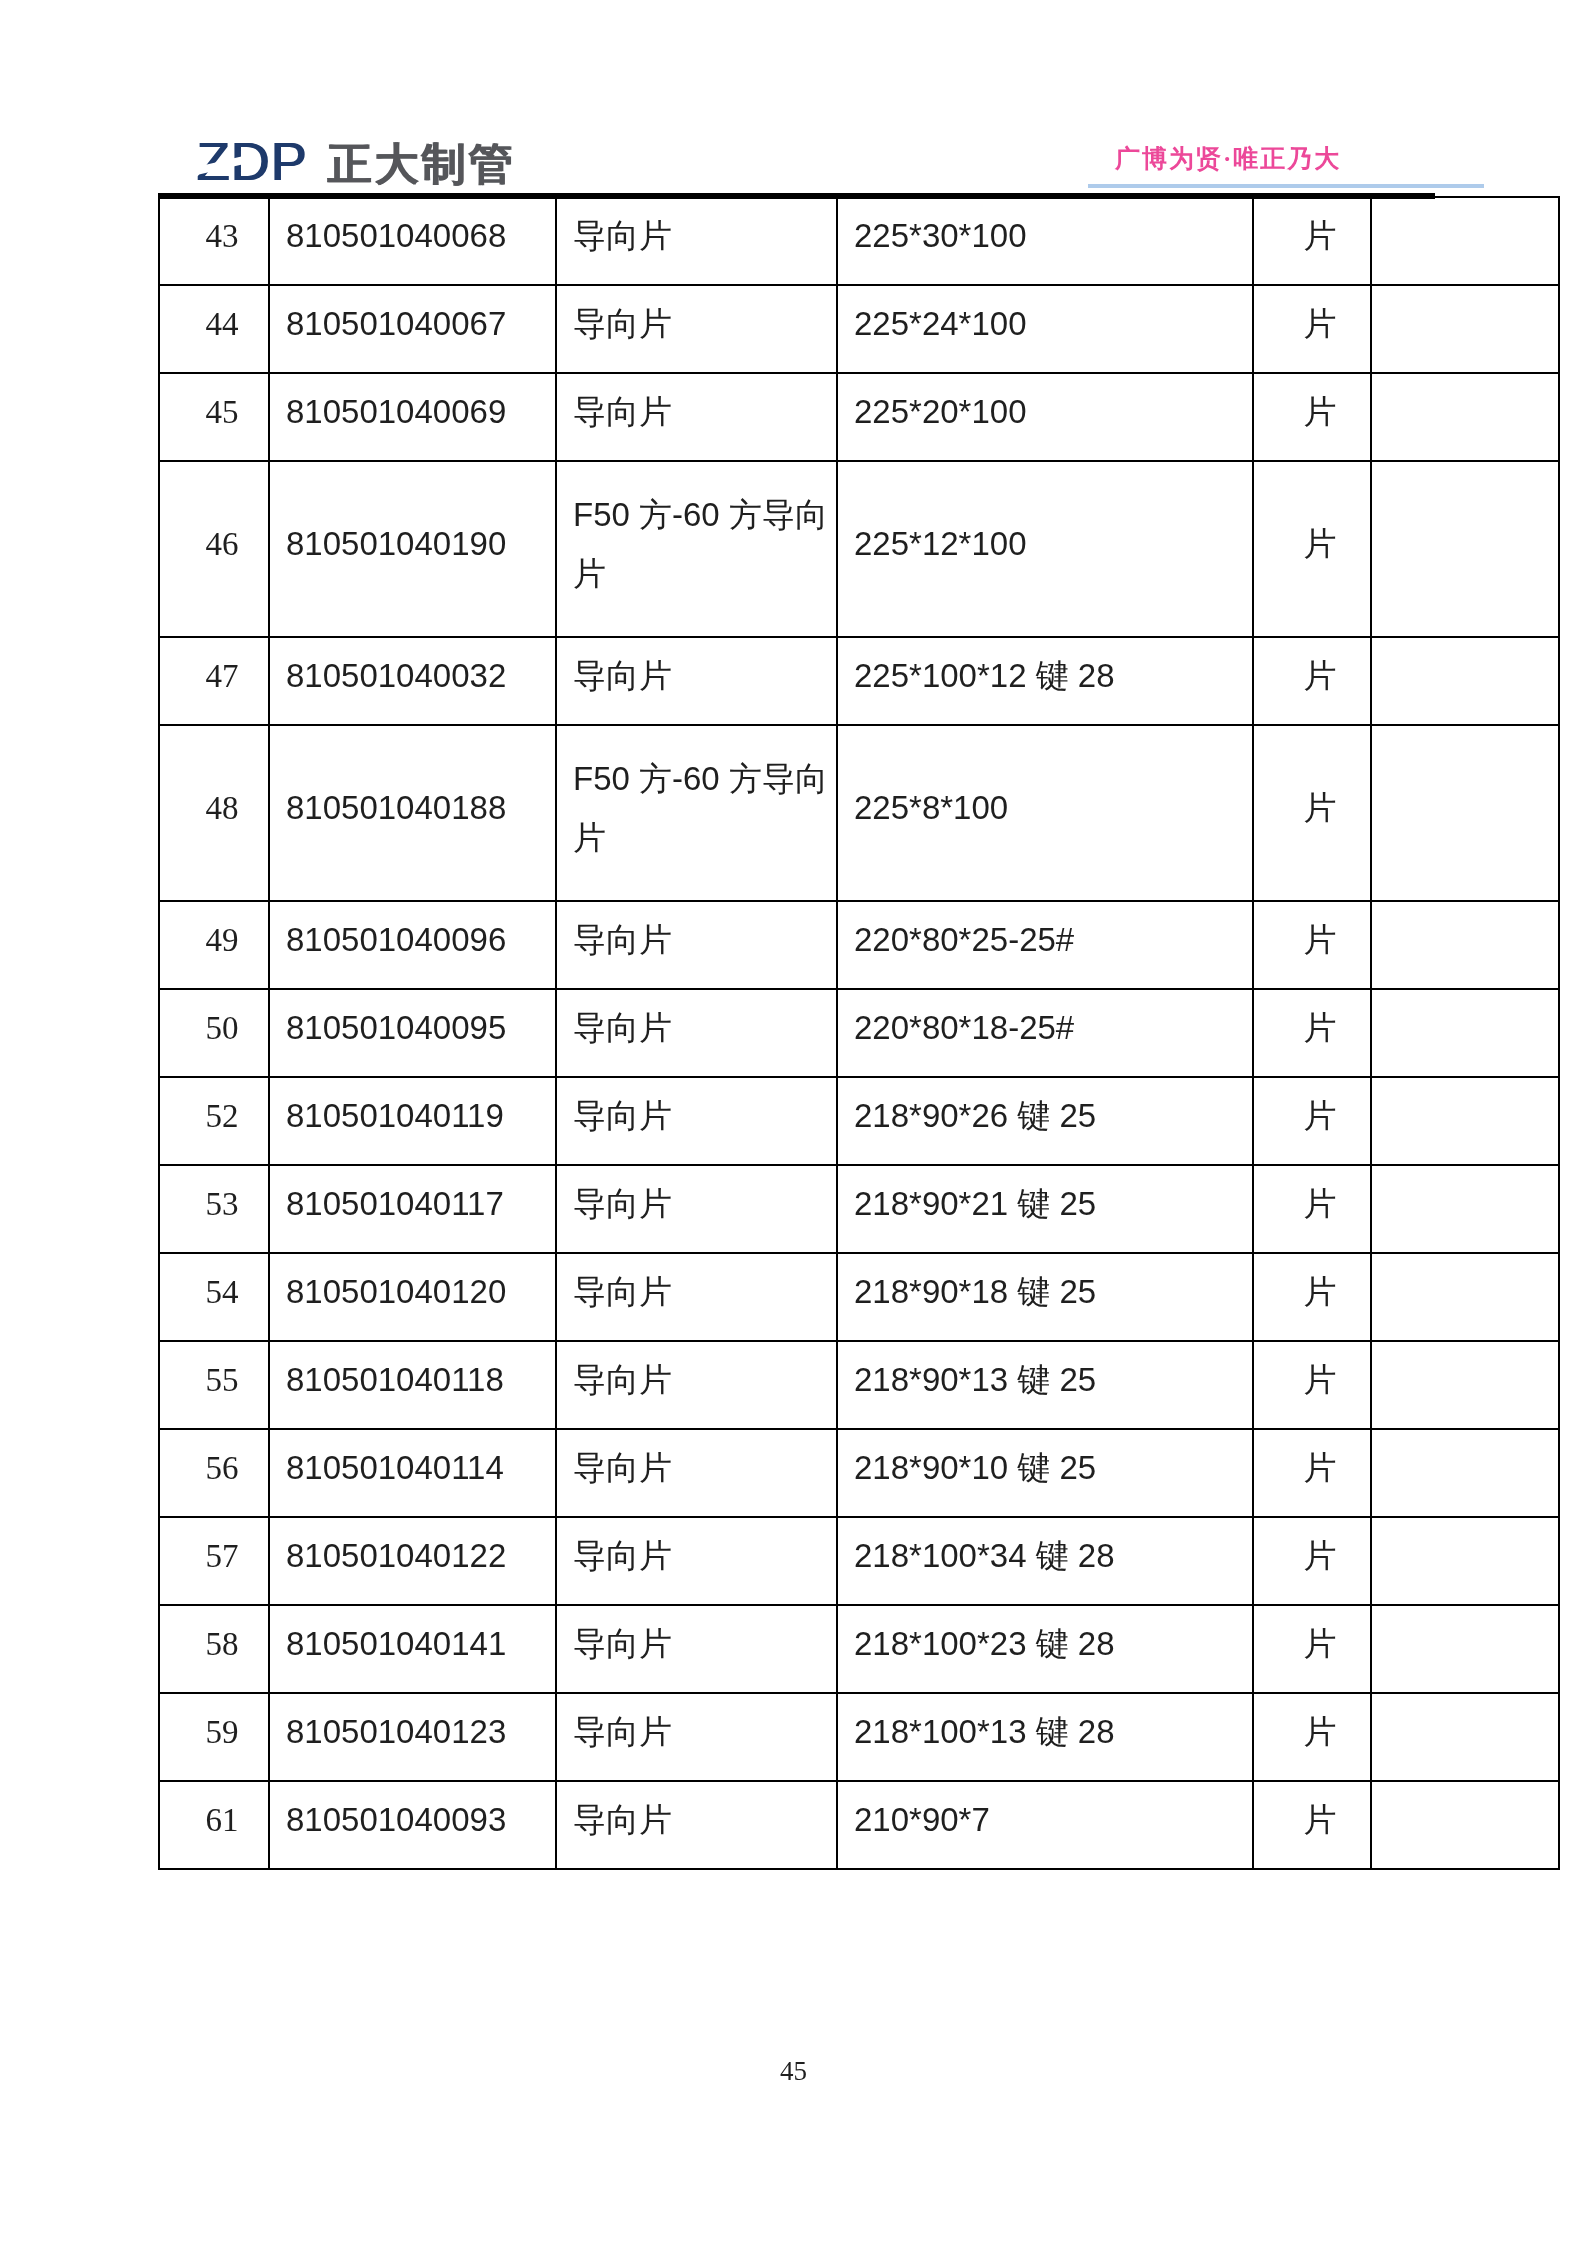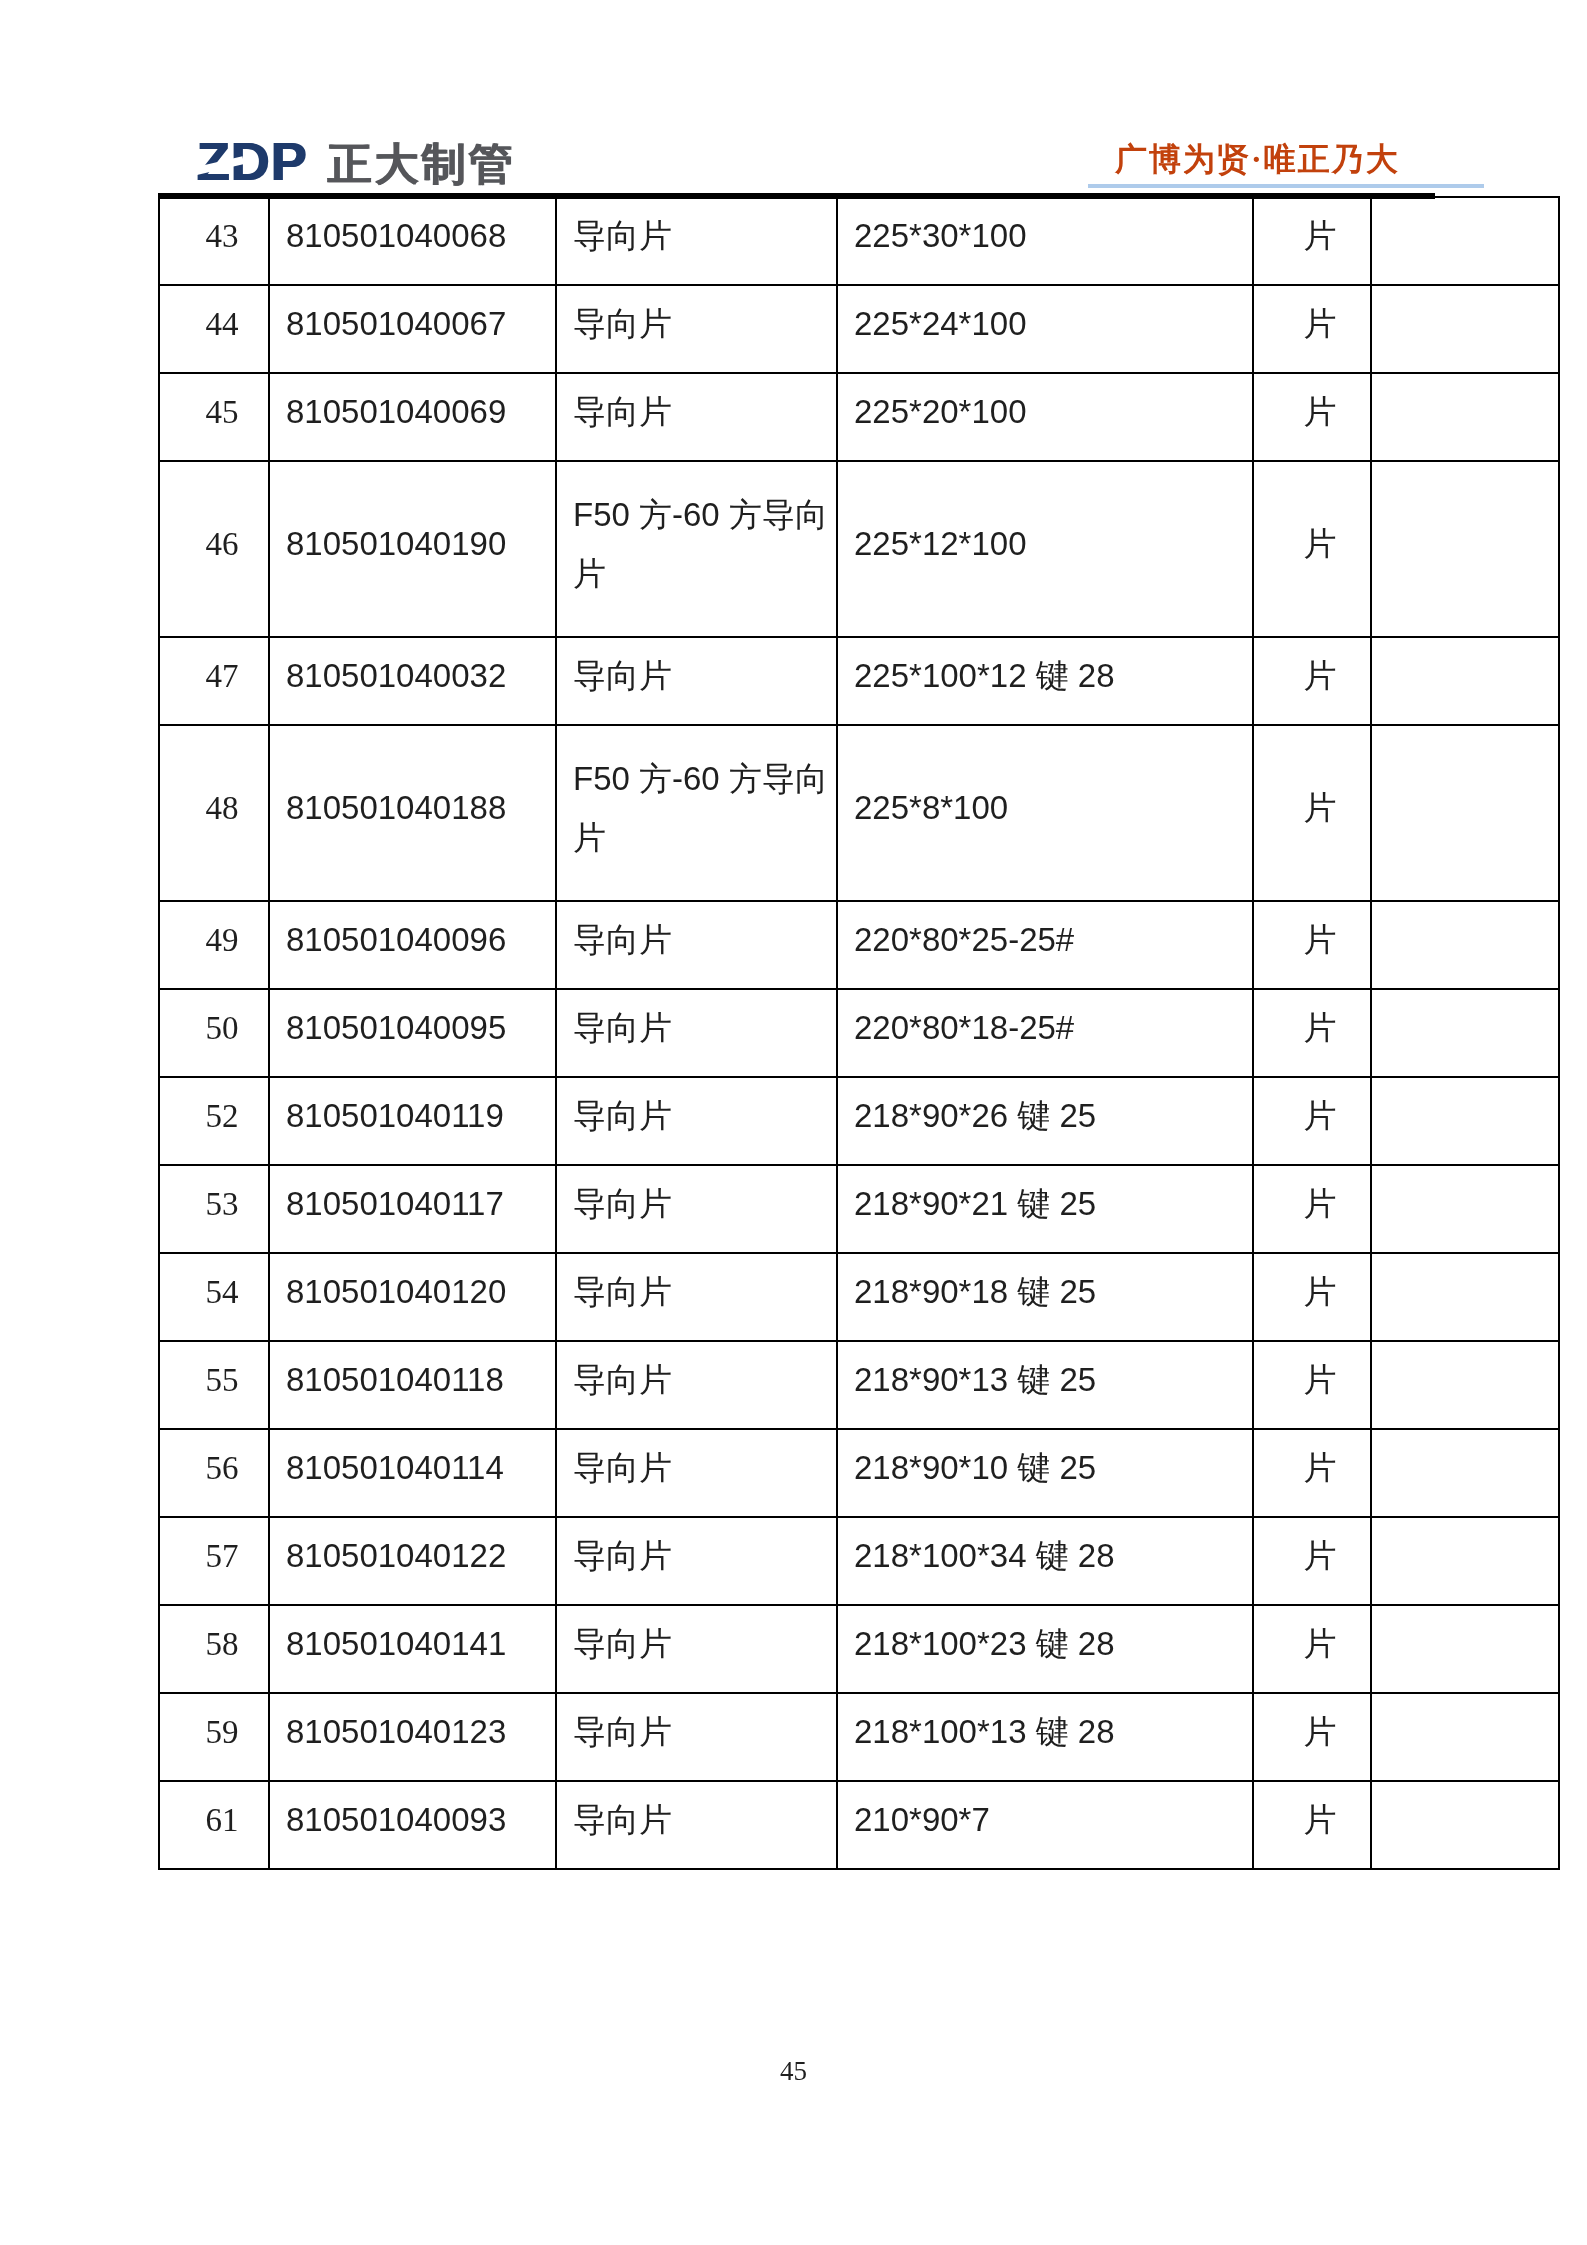--- a/index.html
+++ b/index.html
@@ -16,41 +16,41 @@
   
   #header { position: absolute; left: 0; top: 0; width: 1587px; height: 196px; }
 
   #logo {
     position: absolute; left: 196px; top: 126px; height: 62px;
     display: flex; align-items: flex-end; gap: 20px;
     white-space: nowrap;
   }
   #logo-latin {
     position: relative;
-    font-size: 54px; line-height: 54px; font-weight: 700;
+    font-size: 54px; line-height: 54px; font-weight: 400;
     color: #1e3a6b; letter-spacing: 1px;
     text-shadow: 1.5px 0 0 #1e3a6b;
   }
   #logo-swoosh {
     position: absolute; left: -4px; top: 28px;
     width: 52px; height: 8px; background: #ffffff;
     transform: rotate(-13deg);
   }
   #logo-cn {
     font-size: 44px; line-height: 48px; font-weight: 700;
     color: #55565a; letter-spacing: 3px;
     text-shadow: 1.2px 0 0 #55565a;
     margin-top: 19px;
   }
 
   #slogan {
     position: absolute; left: 1115px; top: 138px;
     font-family: "Liberation Serif", serif;
-    font-size: 32px; line-height: 42px; font-weight: 600;
-    color: #c2410c; letter-spacing: 2px; white-space: nowrap;
+    font-size: 25px; line-height: 42px; font-weight: 600;
+    color: #ec4899; letter-spacing: 2px; white-space: nowrap;
   }
   #slogan-underline {
     position: absolute; left: 1088px; top: 184px;
     width: 396px; height: 4px; background: #aecbeb;
   }
 
   
   #parts-table {
     position: absolute; left: 158px; top: 196px;
     width: 1400px;

